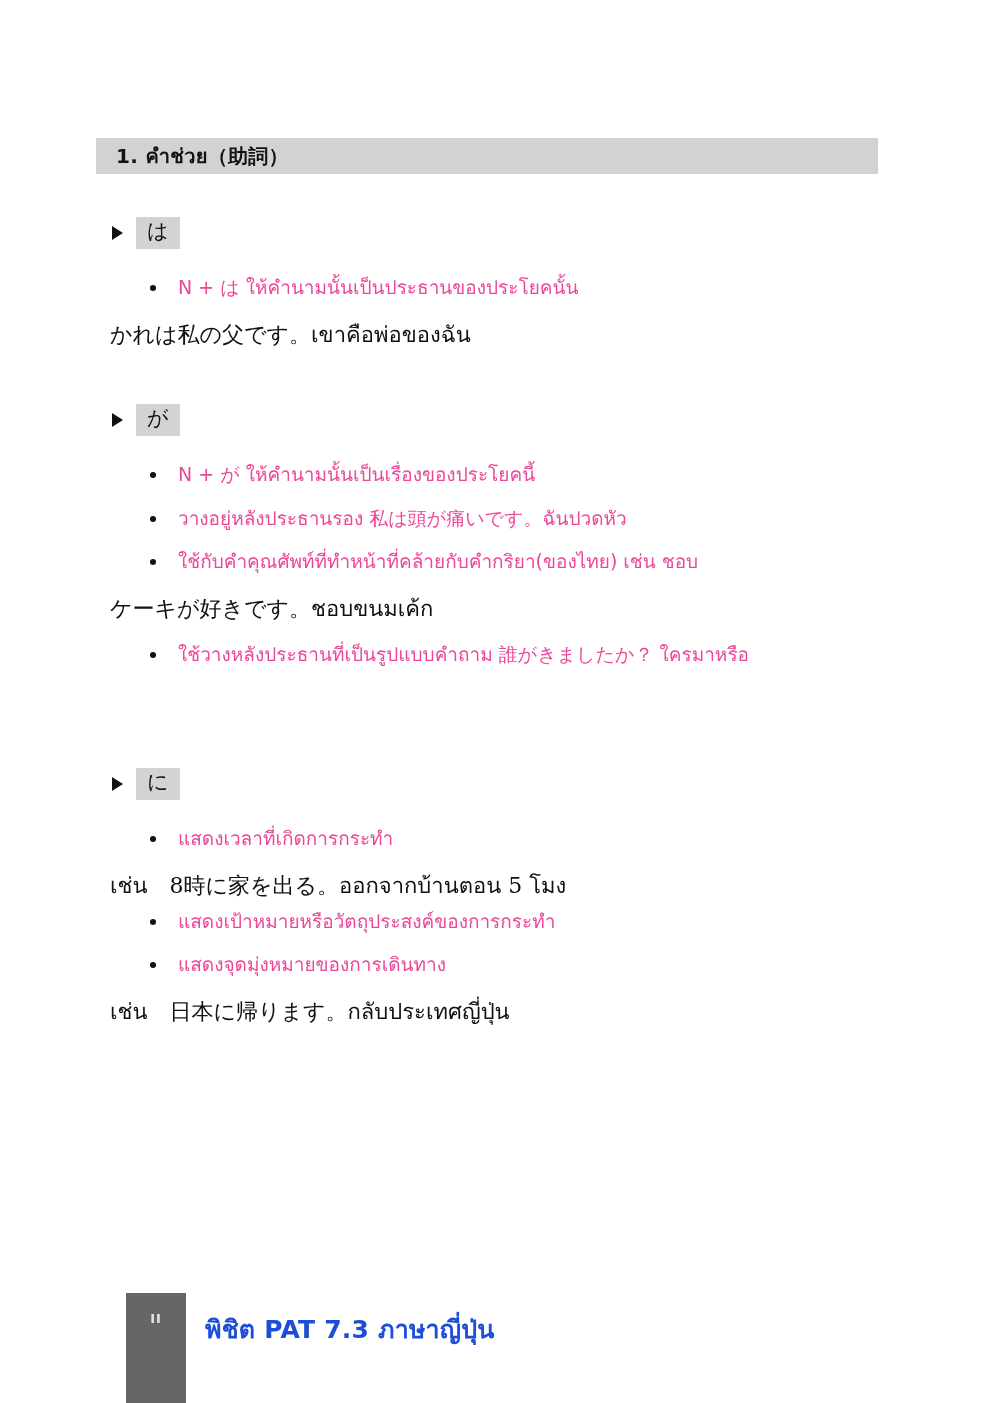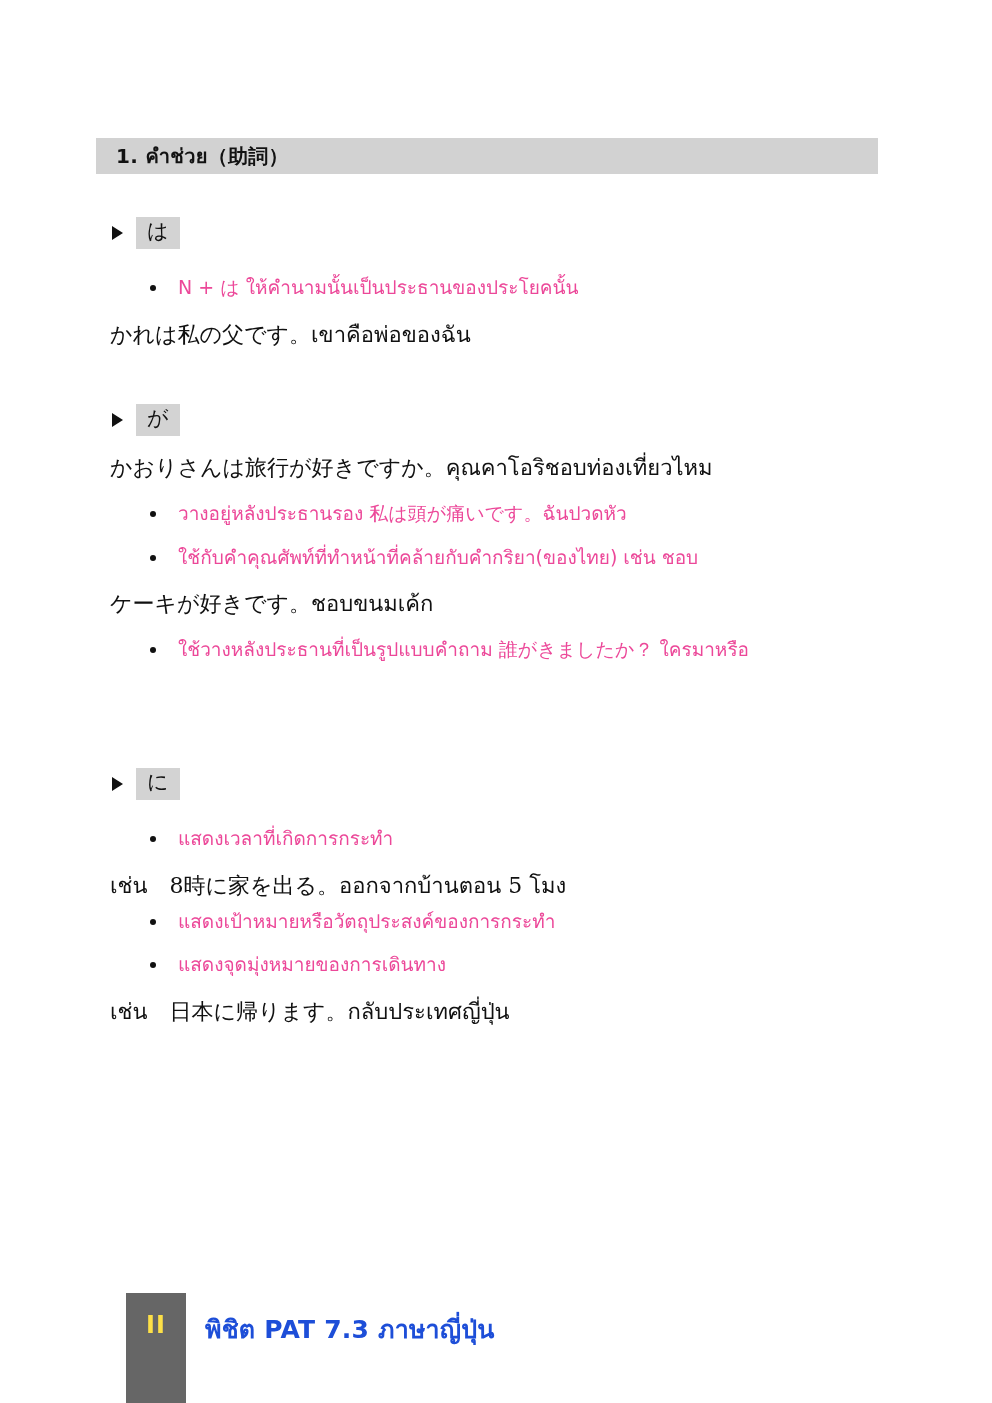--- a/index.html
+++ b/index.html
@@ -18,29 +18,29 @@
   #band-bottom { top: 1293px; height: 110px; }
 
   
   #footer-marker-box {
     position: absolute;
     left: 126px;
     top: 1293px;
     width: 60px;
     height: 110px;
     background: #666666;
-    color: #fde047;
+    color: #e5e5e5;
     display: flex;
     align-items: flex-start;
     justify-content: center;
     padding-top: 18px;
     box-sizing: border-box;
     font-family: "DejaVu Sans", "Liberation Sans", sans-serif;
     font-weight: bold;
-    font-size: 24px;
+    font-size: 13px;
     letter-spacing: 1px;
   }
   #footer-title {
     position: absolute;
     left: 205px;
     top: 1309px;
     font-size: 25px;
     font-weight: bold;
     color: #1d4ed8;
     letter-spacing: 0.2px;
@@ -147,21 +147,24 @@
         </div>
         <div class="example jp" style="margin-top: 16px;">かれは私の父です。เขาคือพ่อของฉัน</div>
       </div>
       <div class="particle-group" style="top: 337px;">
         <div class="particle-head">
           <span class="tri-icon"><svg viewBox="0 0 14 16" width="14" height="16" aria-hidden="true">
               <polygon points="2,1 13,8 2,15" fill="#111111"></polygon>
             </svg></span>
           <span class="particle-chip jp">が</span>
         </div>
-        <div class="example jp" style="margin-top: 16px;">かおりさんは旅行が好きですか。คุณคาโอริชอบท่องเที่ยวไหม</div>
+        <div class="rule" style="margin-top: 26px;">
+          <span class="dot"></span>
+          <span class="rule-text">N + が ให้คำนามนั้นเป็นเรื่องของประโยคนี้</span>
+        </div>
         <div class="rule" style="margin-top: 16px;">
           <span class="dot"></span>
           <span class="rule-text">วางอยู่หลังประธานรอง 私は頭が痛いです。ฉันปวดหัว</span>
         </div>
         <div class="rule" style="margin-top: 16px;">
           <span class="dot"></span>
           <span class="rule-text">ใช้กับคำคุณศัพท์ที่ทำหน้าที่คล้ายกับคำกริยา(ของไทย)  เช่น  ชอบ</span>
         </div>
         <div class="example jp" style="margin-top: 16px;">ケーキが好きです。ชอบขนมเค้ก</div>
         <div class="rule" style="margin-top: 16px;">

